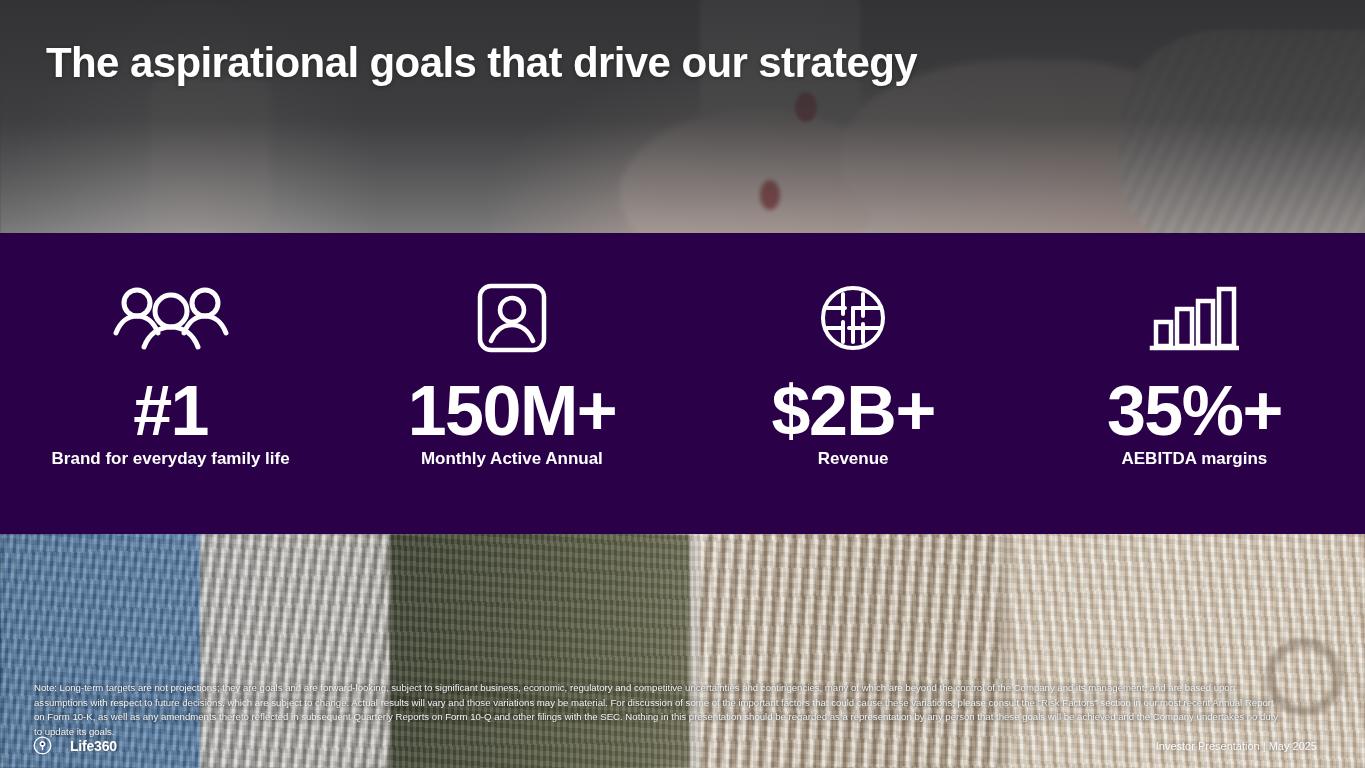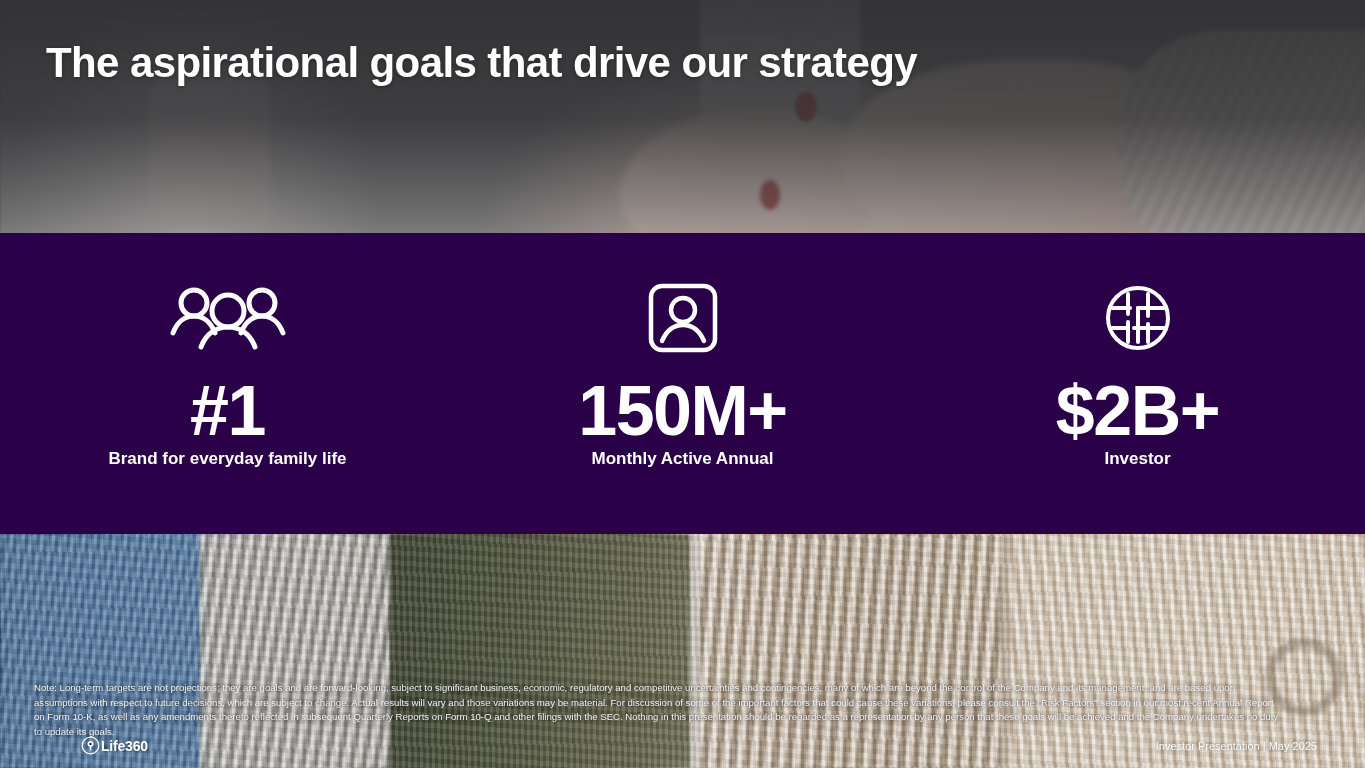--- a/index.html
+++ b/index.html
@@ -144,21 +144,21 @@
 
   .footnote {
     position:absolute; left:34px; top:668px; width:1245px;
     font-size:9.6px; line-height:1.52; color:#f2f2f3;
     text-shadow:0 0 3px rgba(0,0,0,.55), 0 0 8px rgba(0,0,0,.35);
     margin-top:13px;
   }
 
   .brand {
     position:absolute; left:33px; top:736px;
-    display:flex; align-items:center; gap:1px;margin-left:48px;
+    display:flex; align-items:center; gap:18px;
   }
   .brand-mark { width:19px; height:19px; display:block; }
   .brand-name {
     font-size:14px; font-weight:bold; color:#ffffff; letter-spacing:-.2px;
     text-shadow:0 0 4px rgba(0,0,0,.5);
   }
 
   .footer-meta {
     position:absolute; right:48px; top:740px;
     font-size:11px; color:#ffffff; opacity:.92; white-space:nowrap;
@@ -229,23 +229,36 @@
           <path d="M46 12v22"></path>
           <path d="M46 42v18"></path>
           <path d="M10 26h18"></path>
           <path d="M36 26h26"></path>
           <path d="M10 46h14"></path>
           <path d="M32 46h30"></path>
           <path d="M36 26v34"></path>
         </svg>
       </div>
       <div class="stat-value">$2B+</div>
-      <div class="stat-label">Investor</div>
-    </div>
-
+      <div class="stat-label">Revenue</div>
+    </div>
+
+    <div class="stat">
+      <div class="stat-icon">
+        <svg width="90" height="72" viewBox="0 0 90 72" fill="none" stroke="#ffffff" stroke-width="4.5" stroke-linecap="square">
+          <rect x="7" y="40" width="15" height="24"></rect>
+          <rect x="28" y="27" width="15" height="37"></rect>
+          <rect x="49" y="19" width="15" height="45"></rect>
+          <rect x="70" y="7" width="15" height="57"></rect>
+          <path d="M3 66h86"></path>
+        </svg>
+      </div>
+      <div class="stat-value">35%+</div>
+      <div class="stat-label">AEBITDA margins</div>
+    </div>
 
   </div>
 
   <div class="footer-photo">
     <div class="fp-bg"></div>
     <div class="fp-denim"></div>
     <div class="fp-knit1"></div>
     <div class="fp-olive"></div>
     <div class="fp-knit2"></div>
     <div class="fp-knit3"></div>

